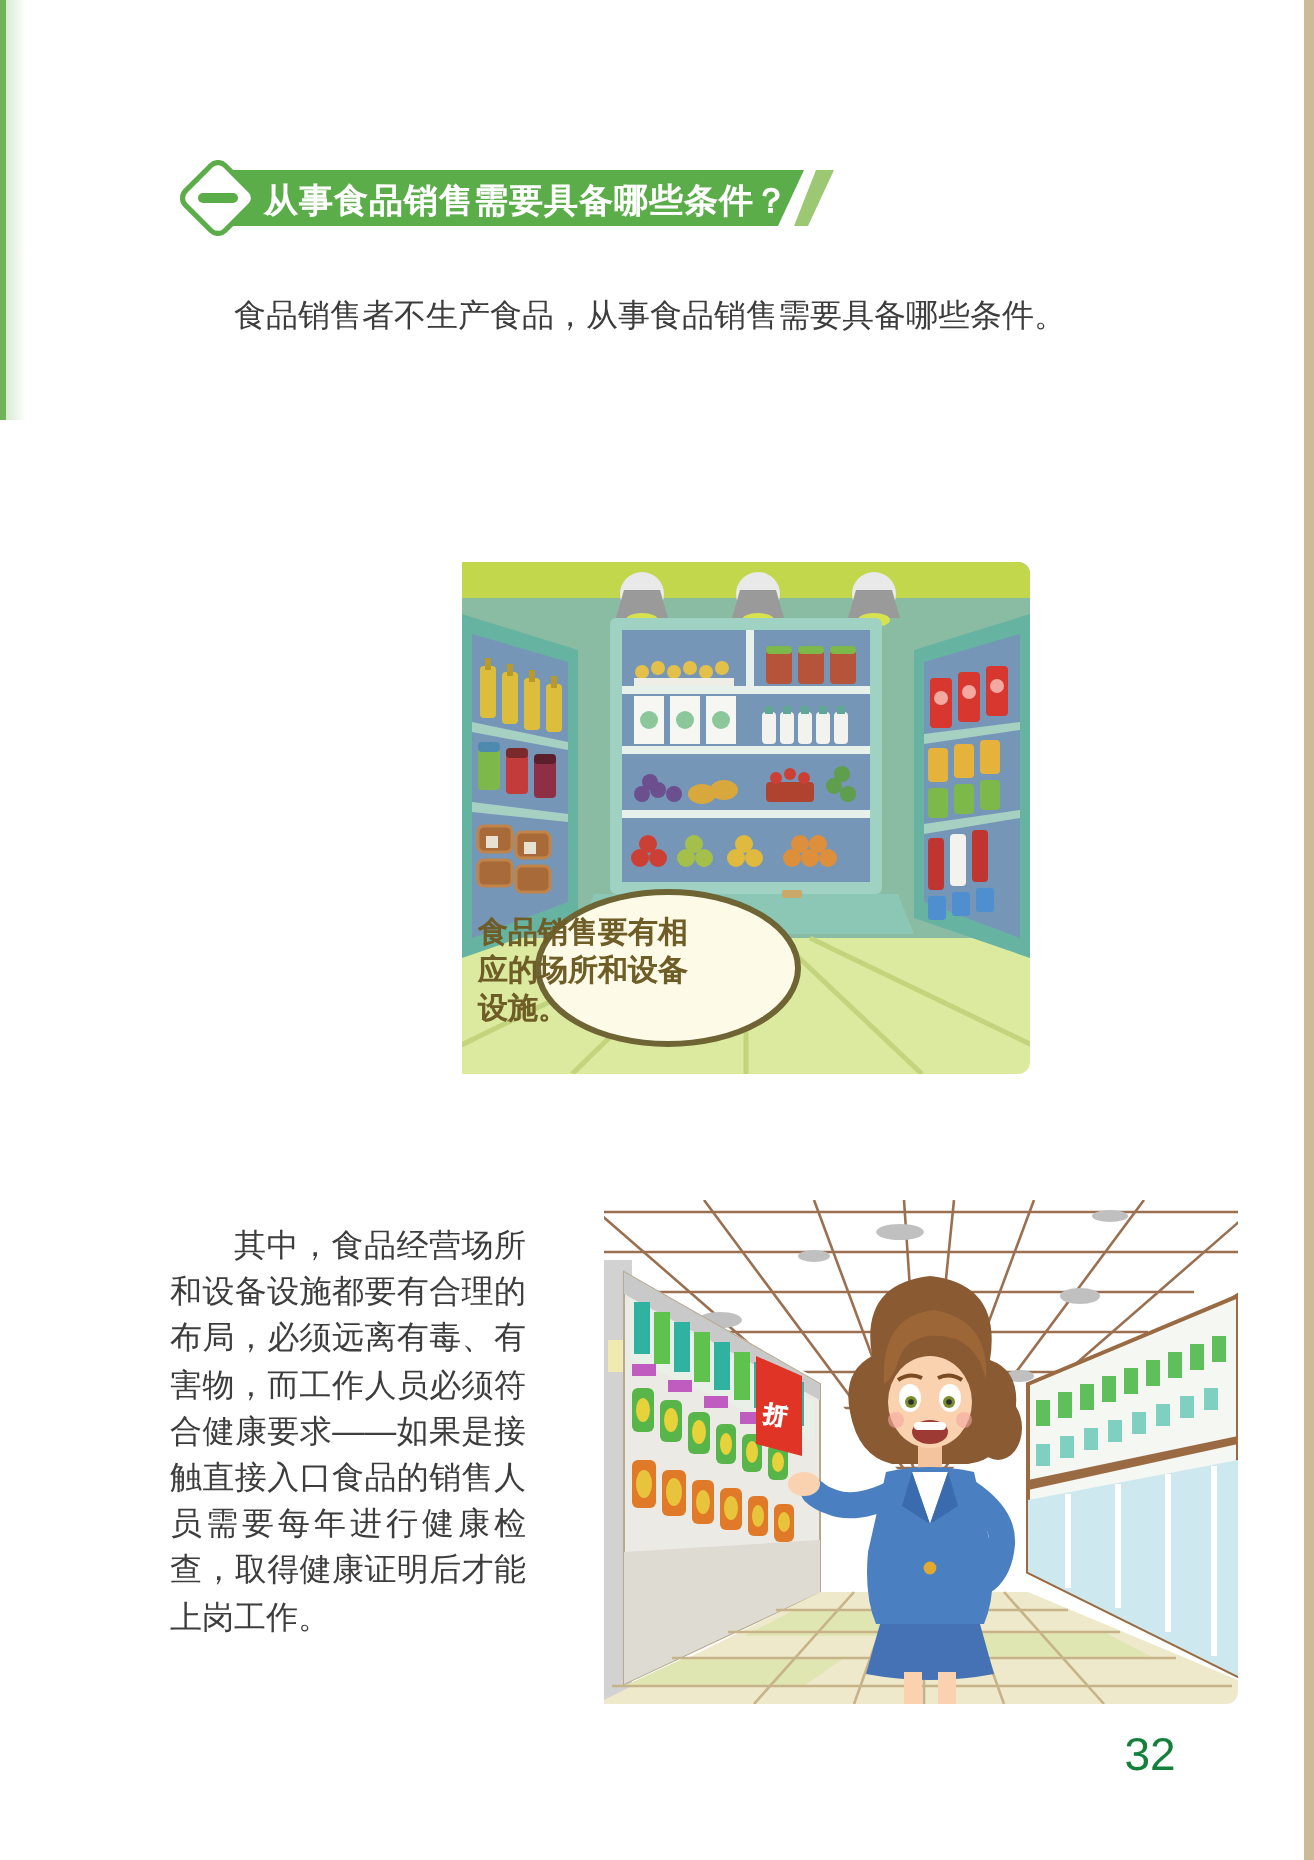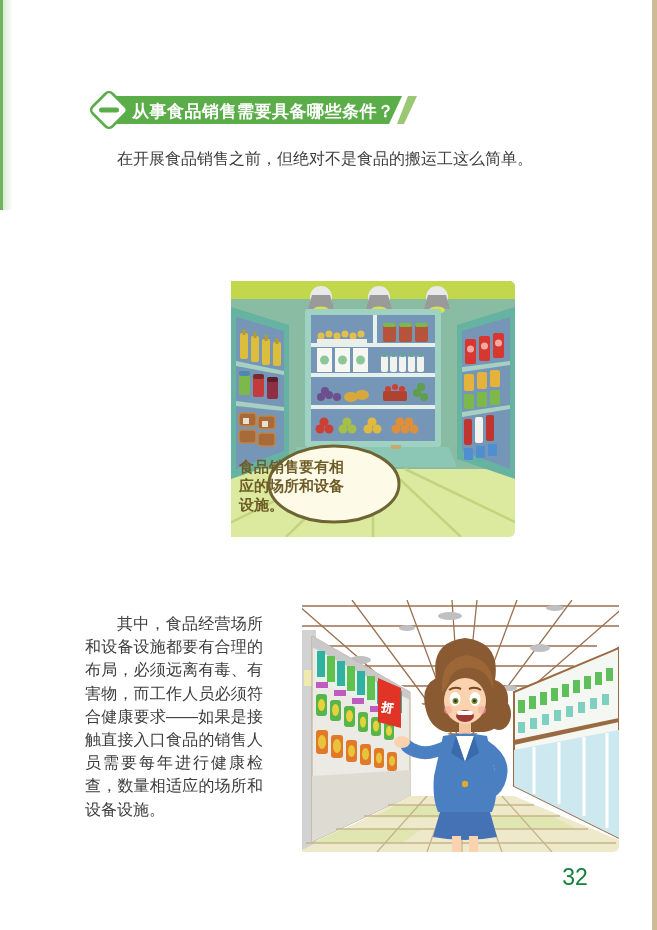--- a/index.html
+++ b/index.html
@@ -4,21 +4,21 @@
 <style>
   html,body{margin:0;padding:0;background:#fff;}
   #page{position:relative;width:657px;height:930px;background:#ffffff;overflow:hidden;
         font-family:"Liberation Sans",sans-serif;}
   
   .left-strip{position:absolute;left:0;top:0;width:3px;height:210px;background:#71b35b;}
   .left-strip-fade{position:absolute;left:3px;top:0;width:10px;height:210px;
         background:linear-gradient(to right,rgba(170,210,160,.45),rgba(255,255,255,0));}
   .right-strip{position:absolute;right:0;top:0;width:5px;height:930px;background:#cdbb98;}
   
-  .banner{position:absolute;left:88px;top:91px;width:334px;height:38px;}
+  .banner{position:absolute;left:88px;top:80px;width:334px;height:38px;}
   .banner svg{position:absolute;left:0;top:0;}
   .banner-title{position:absolute;left:44px;top:9px;color:#ffffff;font-size:17px;
         font-weight:bold;white-space:nowrap;letter-spacing:.5px;}
   
   .bodytext{position:absolute;color:#3d3d3d;font-size:16px;line-height:23.5px;
         text-align:justify;}
   .bodytext p{margin:0;text-indent:2em;}
   #para-block-1{left:85px;top:147px;width:490px;}
   #para-block-2{left:85px;top:612px;width:178px;line-height:23.2px;}
   
@@ -47,21 +47,21 @@
       <polygon points="320,5 329,5 316,33 309,33" fill="#9cc873"></polygon>
       <g>
         <rect x="7" y="5" width="28" height="28" rx="5" transform="rotate(45 21 19)" fill="#ffffff" stroke="#5bad49" stroke-width="2.6"></rect>
         <rect x="11" y="16.5" width="20" height="5" rx="2.5" fill="#5bad49"></rect>
       </g>
     </svg>
     <div class="banner-title">从事食品销售需要具备哪些条件？</div>
   </div>
 
   <div class="bodytext" id="para-block-1">
-    <p>在开展食品销售之前，但绝对不是食品的搬运工这么简单。</p>
+    <p>食品销售者不生产食品，从事食品销售需要具备哪些条件。</p>
   </div>
 
   <div class="illo" id="illo-store">
     <svg width="284" height="256" viewBox="0 0 284 256">
 
       <rect width="284" height="196" fill="#8abca4"></rect>
 
       <rect y="188" width="284" height="68" fill="#dcea9f"></rect>
       <g stroke="#c2d47e" stroke-width="2.5">
         <line x1="109" y1="188" x2="-30" y2="256"></line>
@@ -265,21 +265,21 @@
           <rect x="130" y="186" width="12" height="4" rx="1"></rect>
         </g>
       </g>
 
       <ellipse cx="103" cy="203" rx="65" ry="38" fill="#fdfbe7" stroke="#6e6434" stroke-width="3"></ellipse>
     </svg>
     <div class="bubble-text">食品销售要有相应的场所和设备设施。</div>
   </div>
 
   <div class="bodytext" id="para-block-2">
-    <p>其中，食品经营场所和设备设施都要有合理的布局，必须远离有毒、有害物，而工作人员必须符合健康要求——如果是接触直接入口食品的销售人员需要每年进行健康检查，数量相适应的场所和设备设施。</p>
+    <p>其中，食品经营场所和设备设施都要有合理的布局，必须远离有毒、有害物，而工作人员必须符合健康要求——如果是接触直接入口食品的销售人员需要每年进行健康检查，取得健康证明后才能上岗工作。</p>
   </div>
 
   <div class="illo" id="illo-aisle">
     <svg width="317" height="252" viewBox="0 0 317 252">
       <defs>
         <clipPath id="ceilClip">
           <polygon points="0,0 317,0 317,48 212,93 160,150 108,90 0,32"></polygon>
         </clipPath>
       </defs>
       <rect width="317" height="252" fill="#ffffff"></rect>

